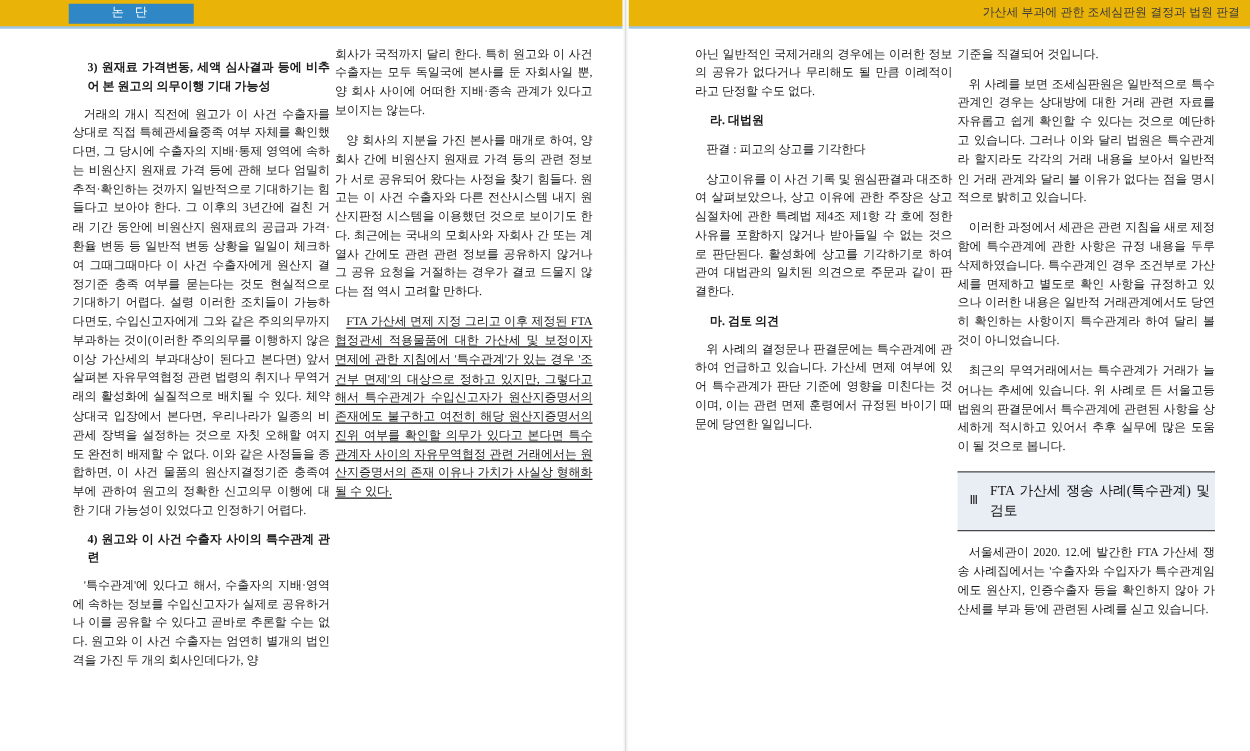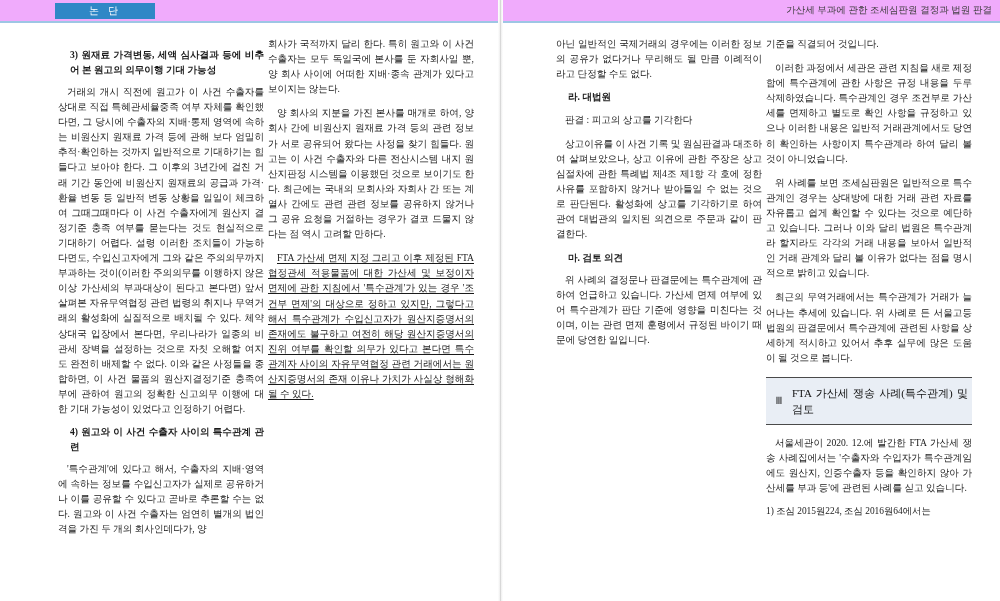--- a/index.html
+++ b/index.html
@@ -18,21 +18,21 @@
     width: 1000px;
     height: 601px;
     background: #ffffff;
   }
   
   .header {
     position: absolute;
     left: 0; top: 0;
     width: 1000px;
     height: 22px;
-    background: #f0abfc;
+    background: #eab308;
   }
   .header-rule {
     position: absolute;
     left: 0;
     top: 21px;
     width: 1000px;
     height: 2px;
     background: #9ec6e4;
   }
   .header-tab {
@@ -169,26 +169,25 @@
     <p class="noindent">아닌 일반적인 국제거래의 경우에는 이러한 정보의 공유가 없다거나 무리해도 될 만큼 이례적이라고 단정할 수도 없다.</p>
     <div class="heading">라. 대법원</div>
     <p>판결 : 피고의 상고를 기각한다</p>
     <p>상고이유를 이 사건 기록 및 원심판결과 대조하여 살펴보았으나, 상고 이유에 관한 주장은 상고심절차에 관한 특례법 제4조 제1항 각 호에 정한 사유를 포함하지 않거나 받아들일 수 없는 것으로 판단된다. 활성화에 상고를 기각하기로 하여 관여 대법관의 일치된 의견으로 주문과 같이 판결한다.</p>
     <div class="heading">마. 검토 의견</div>
     <p>위 사례의 결정문나 판결문에는 특수관계에 관하여 언급하고 있습니다. 가산세 면제 여부에 있어 특수관계가 판단 기준에 영향을 미친다는 것이며, 이는 관련 면제 훈령에서 규정된 바이기 때문에 당연한 일입니다.</p>
   </div>
 
   <div class="col" id="col4">
     <p class="noindent">기준을 직결되어 것입니다.</p>
+    <p>위 사례를 보면 조세심판원은 일반적으로 특수관계인 경우는 상대방에 대한 거래 관련 자료를 자유롭고 쉽게 확인할 수 있다는 것으로 예단하고 있습니다. 그러나 이와 달리 법원은 특수관계라 할지라도 각각의 거래 내용을 보아서 일반적인 거래 관계와 달리 볼 이유가 없다는 점을 명시적으로 밝히고 있습니다.</p>
     <p>이러한 과정에서 세관은 관련 지침을 새로 제정함에 특수관계에 관한 사항은 규정 내용을 두루 삭제하였습니다. 특수관계인 경우 조건부로 가산세를 면제하고 별도로 확인 사항을 규정하고 있으나 이러한 내용은 일반적 거래관계에서도 당연히 확인하는 사항이지 특수관계라 하여 달리 볼 것이 아니었습니다.</p>
-    <p>위 사례를 보면 조세심판원은 일반적으로 특수관계인 경우는 상대방에 대한 거래 관련 자료를 자유롭고 쉽게 확인할 수 있다는 것으로 예단하고 있습니다. 그러나 이와 달리 법원은 특수관계라 할지라도 각각의 거래 내용을 보아서 일반적인 거래 관계와 달리 볼 이유가 없다는 점을 명시적으로 밝히고 있습니다.</p>
     <p>최근의 무역거래에서는 특수관계가 거래가 늘어나는 추세에 있습니다. 위 사례로 든 서울고등법원의 판결문에서 특수관계에 관련된 사항을 상세하게 적시하고 있어서 추후 실무에 많은 도움이 될 것으로 봅니다.</p>
 
     <div class="callout">
       <div class="numcell">Ⅲ</div>
       <div class="ctext">FTA 가산세 쟁송 사례(특수관계) 및 검토</div>
     </div>
 
     <p>서울세관이 2020. 12.에 발간한 FTA 가산세 쟁송 사례집에서는 '수출자와 수입자가 특수관계임에도 원산지, 인증수출자 등을 확인하지 않아 가산세를 부과 등'에 관련된 사례를 싣고 있습니다.</p>
-    <p class="footnote hang">1) 조심 2015원224, 조심 2016원64에서는</p>
   </div>
 
 </div>
 
 </body></html>

